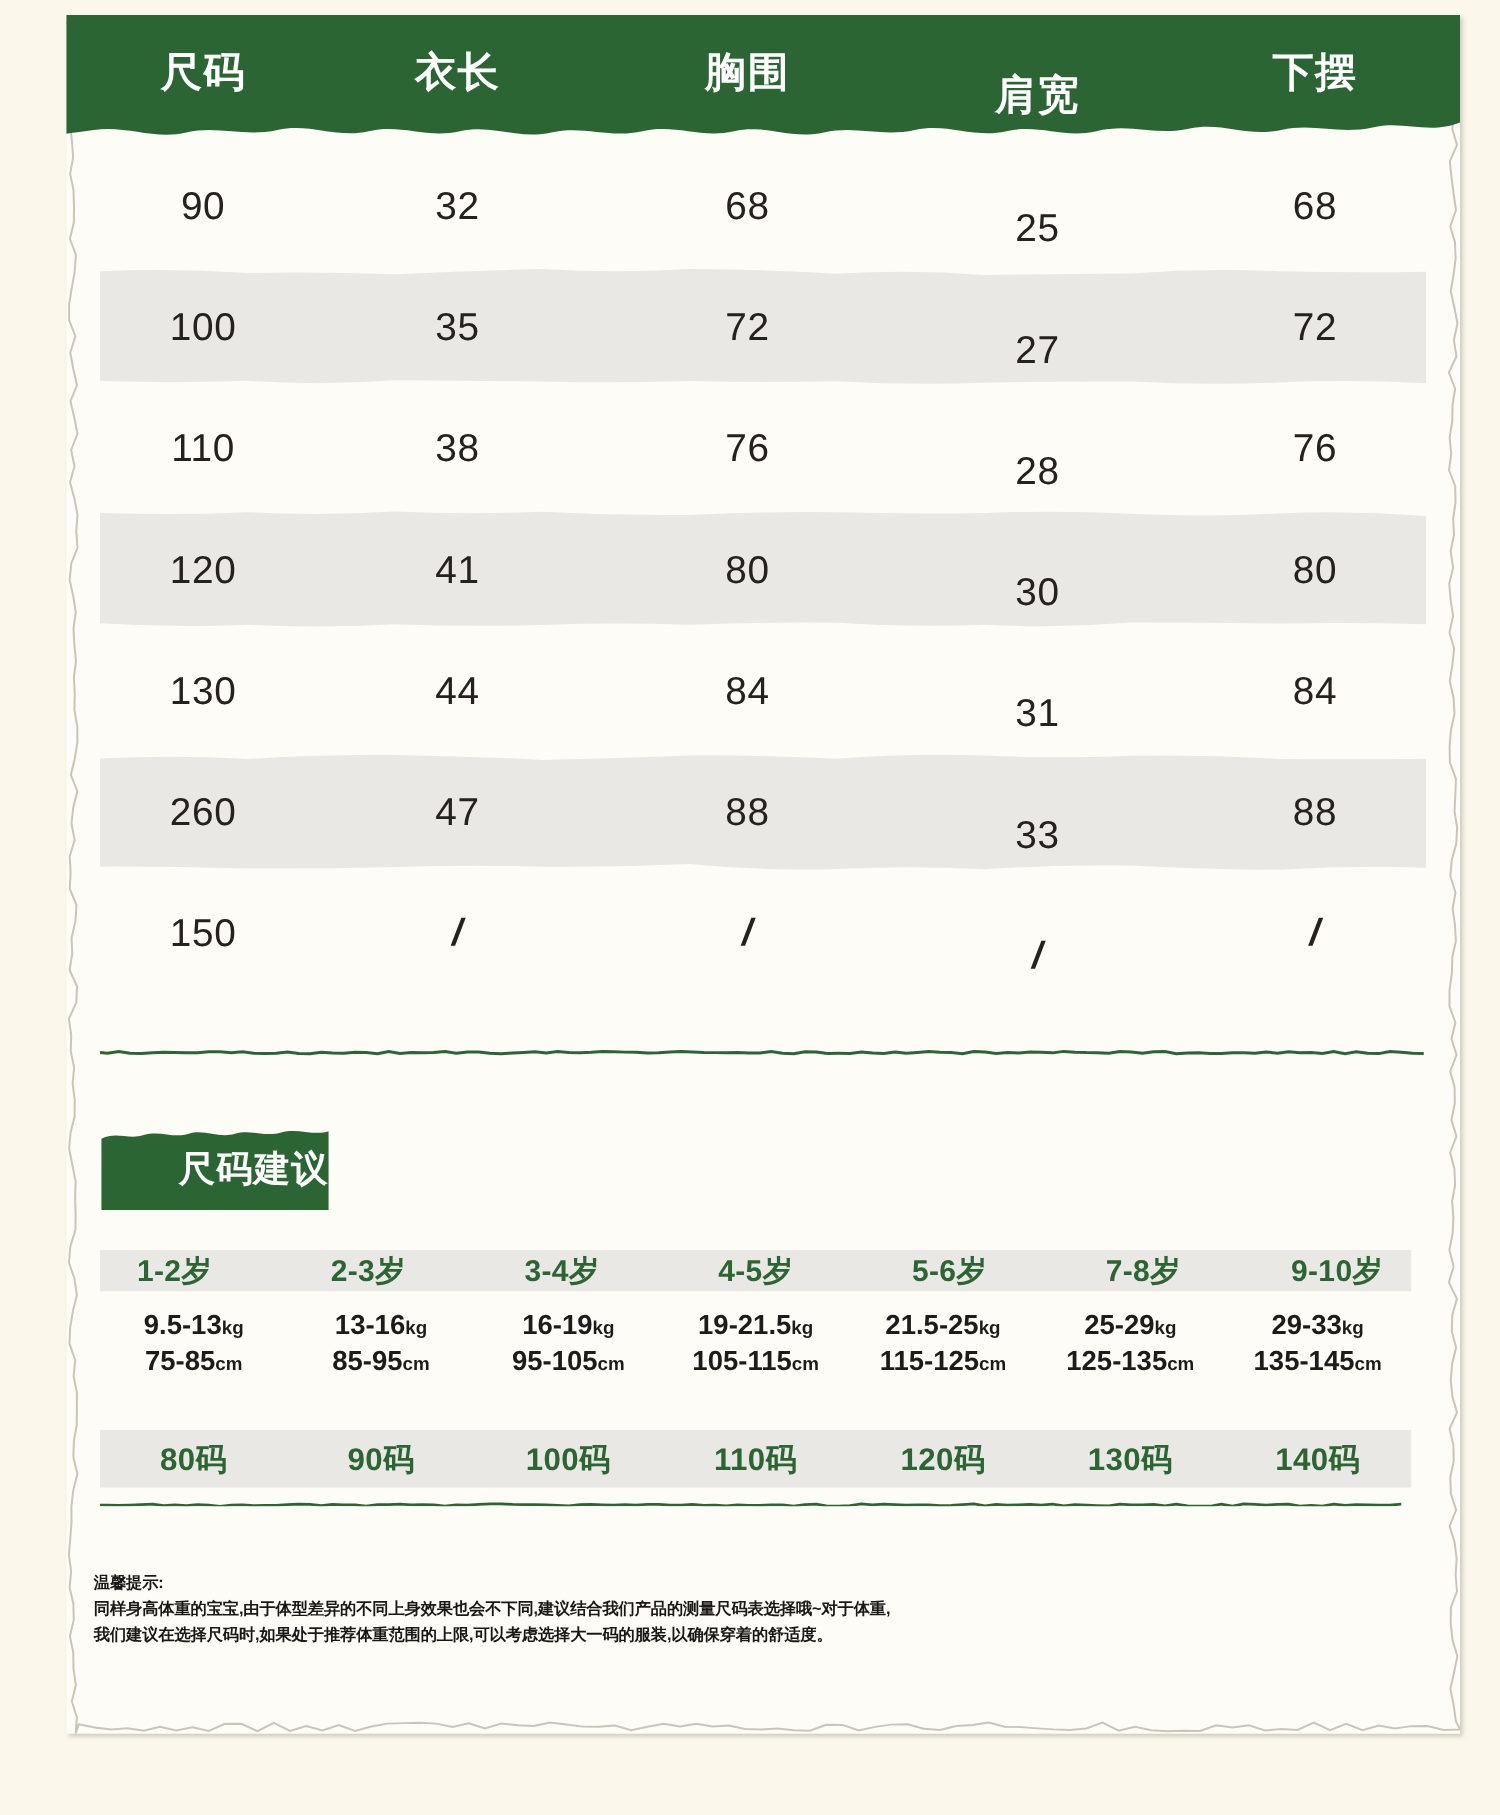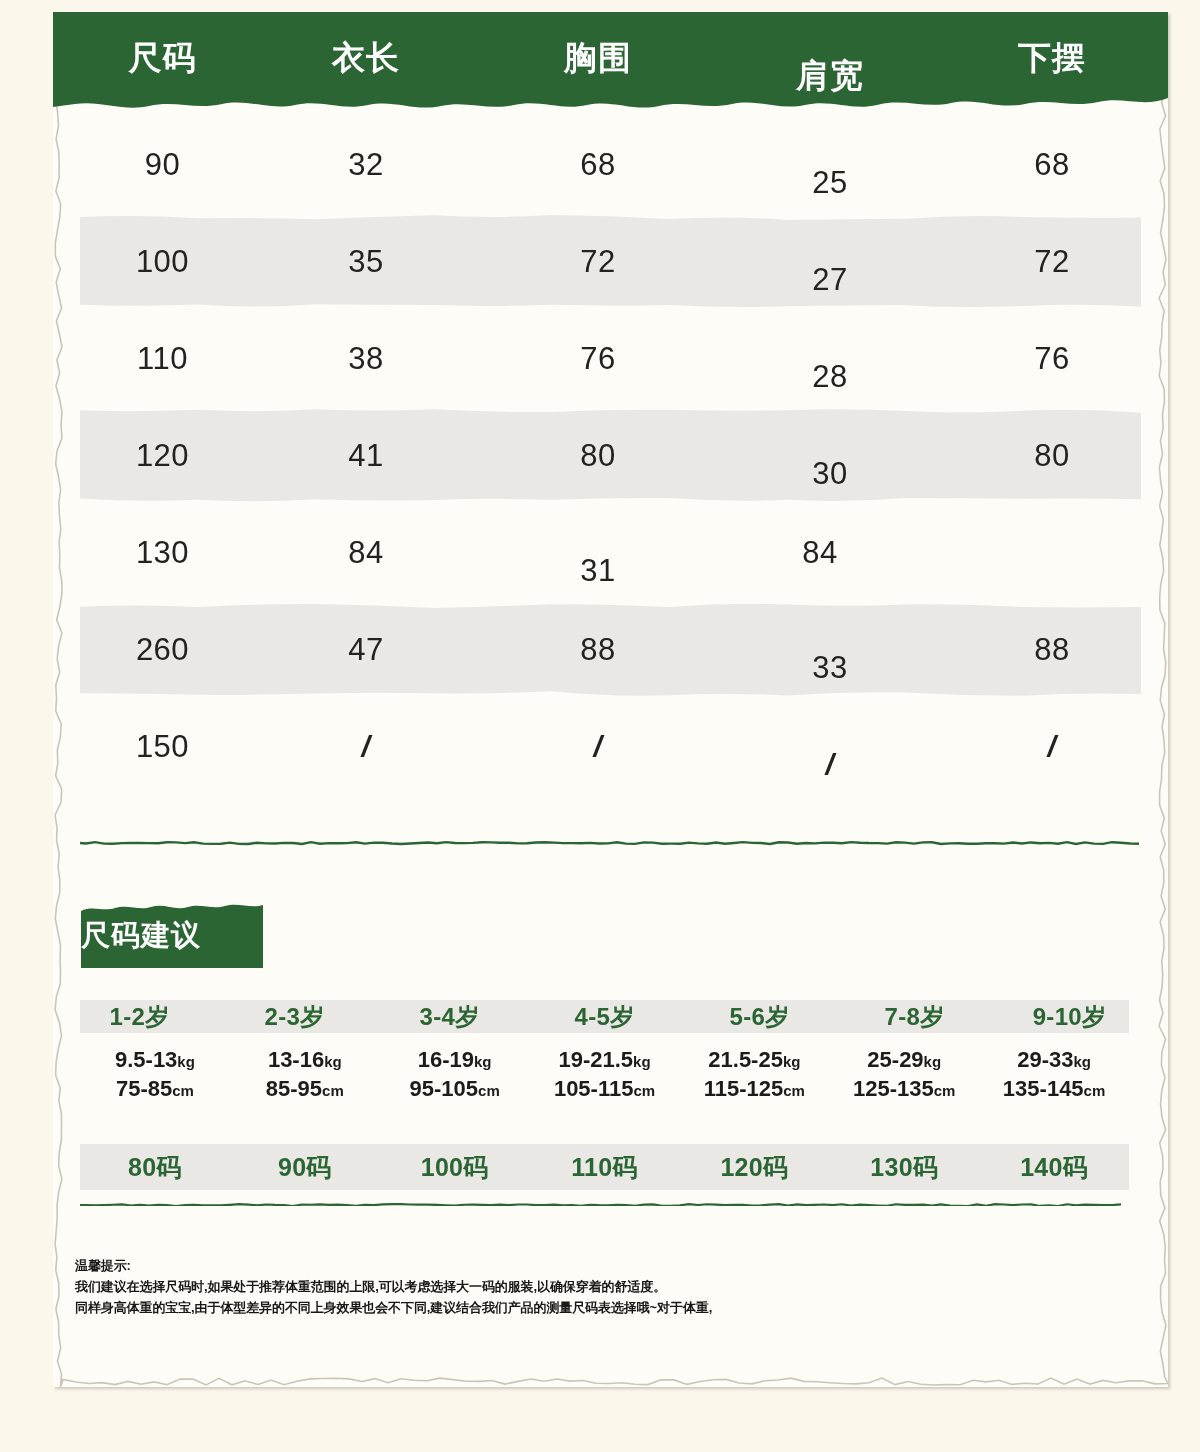--- a/index.html
+++ b/index.html
@@ -63,21 +63,21 @@
 
   
   .green-rule{position:absolute;left:27px;width:1061px;height:6px;}
 
   
   #badge{
     position:absolute;left:28px;top:890px;width:182px;height:66px;
   }
   #badge .bg{position:absolute;inset:0;}
   #badge span{
-    position:absolute;left:0;right:0;top:14px;text-align:left;
+    position:absolute;left:0;right:0;top:14px;text-align:right;
     color:#FFFFFF;font-size:29px;font-weight:bold;letter-spacing:1px;
   }
 
   
   #advice{position:absolute;left:27px;top:988px;width:1049px;}
   .age-band{position:absolute;left:0;top:0;width:1049px;height:33px;background:#E9E8E4;}
   .age-row,.meas-row,.code-row{
     position:absolute;left:0;width:1049px;display:flex;
   }
   .age-row{top:0;height:33px;align-items:center;gap:36px;}
@@ -190,20 +190,21 @@
           <div class="tcell c0">120</div>
           <div class="tcell c1">41</div>
           <div class="tcell c2">80</div>
           <div class="tcell c3">30</div>
           <div class="tcell c4">80</div>
         </div>
       </div>
       <div class="trow">
         <div class="cells">
           <div class="tcell c0">130</div>
+          <div class="tcell c1">44</div>
           <div class="tcell c2">84</div>
           <div class="tcell c3">31</div>
           <div class="tcell c4">84</div>
         </div>
       </div>
       <div class="trow">
         <div class="stripe"><svg viewBox="0 0 1061 97" preserveAspectRatio="none" style="width:100%;height:100%">
             <path d="M0,5.7 Q58.9,3.1 117.9,6.1 Q176.8,2.8 235.8,2.9 Q294.7,3.9 353.7,6.9 Q412.6,5.7 471.6,3.3 Q530.5,3.0 589.4,6.0 Q648.4,1.3 707.3,3.4 Q766.3,6.2 825.2,3.5 Q884.2,2.6 943.1,6.1 Q1002.1,6.8 1061.0,6.0 L1061.0,93.1 Q1002.1,91.1 943.1,94.8 Q884.2,94.7 825.2,91.4 Q766.3,90.5 707.3,94.4 Q648.4,91.5 589.4,94.2 Q530.5,96.0 471.6,90.2 Q412.6,93.0 353.7,92.3 Q294.7,90.9 235.8,92.5 Q176.8,94.2 117.9,93.8 Q58.9,92.1 0.0,92.3 Z" fill="#E9E8E4"></path>
           </svg></div>
         <div class="cells">
@@ -290,19 +291,19 @@
           <div class="ccell">110码</div>
           <div class="ccell">120码</div>
           <div class="ccell">130码</div>
           <div class="ccell">140码</div>
         </div>
       </div>
     </div>
 
   <div id="note">
     <span class="t">温馨提示:</span>
+    <span class="t">同样身高体重的宝宝,由于体型差异的不同上身效果也会不下同,建议结合我们产品的测量尺码表选择哦~对于体重,</span>
     <span class="t">我们建议在选择尺码时,如果处于推荐体重范围的上限,可以考虑选择大一码的服装,以确保穿着的舒适度。</span>
-    <span class="t">同样身高体重的宝宝,由于体型差异的不同上身效果也会不下同,建议结合我们产品的测量尺码表选择哦~对于体重,</span>
   </div>
 <div class="green-rule" style="top: 820px;"><svg viewBox="0 0 1061 6" preserveAspectRatio="none" style="width:100%;height:100%">
         <path d="M0,3 L6,3.55 L15,2.15 L24,3.63 L33,3.71 L42,3.14 L51,2.85 L60,2.98 L69,3.12 L78,3.22 L87,2.32 L96,2.36 L105,3.13 L114,2.33 L123,3.67 L132,3.83 L141,3.68 L150,2.61 L159,3.88 L168,3.94 L177,2.80 L186,3.37 L195,3.53 L204,2.89 L213,2.99 L222,3.95 L231,2.15 L240,3.73 L249,3.08 L258,3.19 L267,3.08 L276,2.23 L285,3.62 L294,2.66 L303,2.69 L312,3.55 L321,3.97 L330,3.44 L339,3.03 L348,2.44 L357,3.30 L366,2.17 L375,2.96 L384,3.17 L393,2.86 L402,2.25 L411,2.42 L420,2.70 L429,2.74 L438,3.34 L447,3.19 L456,2.56 L465,2.23 L474,2.66 L483,3.08 L492,3.10 L501,3.23 L510,2.91 L519,3.44 L528,3.34 L537,2.25 L546,3.64 L555,3.90 L564,2.43 L573,2.60 L582,3.73 L591,3.66 L600,3.73 L609,2.66 L618,3.39 L627,3.76 L636,2.58 L645,3.67 L654,2.98 L663,2.12 L672,2.89 L681,2.97 L690,3.95 L699,2.24 L708,2.57 L717,3.73 L726,3.01 L735,3.42 L744,2.63 L753,2.80 L762,3.29 L771,2.11 L780,2.76 L789,3.06 L798,3.11 L807,3.59 L816,2.26 L825,2.58 L834,3.65 L843,2.36 L852,2.23 L861,3.96 L870,3.35 L879,3.26 L888,3.80 L897,3.71 L906,3.23 L915,3.20 L924,3.66 L933,2.54 L942,3.51 L951,2.43 L960,3.25 L969,2.92 L978,3.78 L987,2.14 L996,4.00 L1005,2.35 L1014,3.64 L1023,3.89 L1032,2.19 L1041,2.78 L1050,3.51 L1059,3.82" stroke="#2C6534" stroke-width="2.4" fill="none"></path>
       </svg></div>
   </div>
 
 </body></html>

